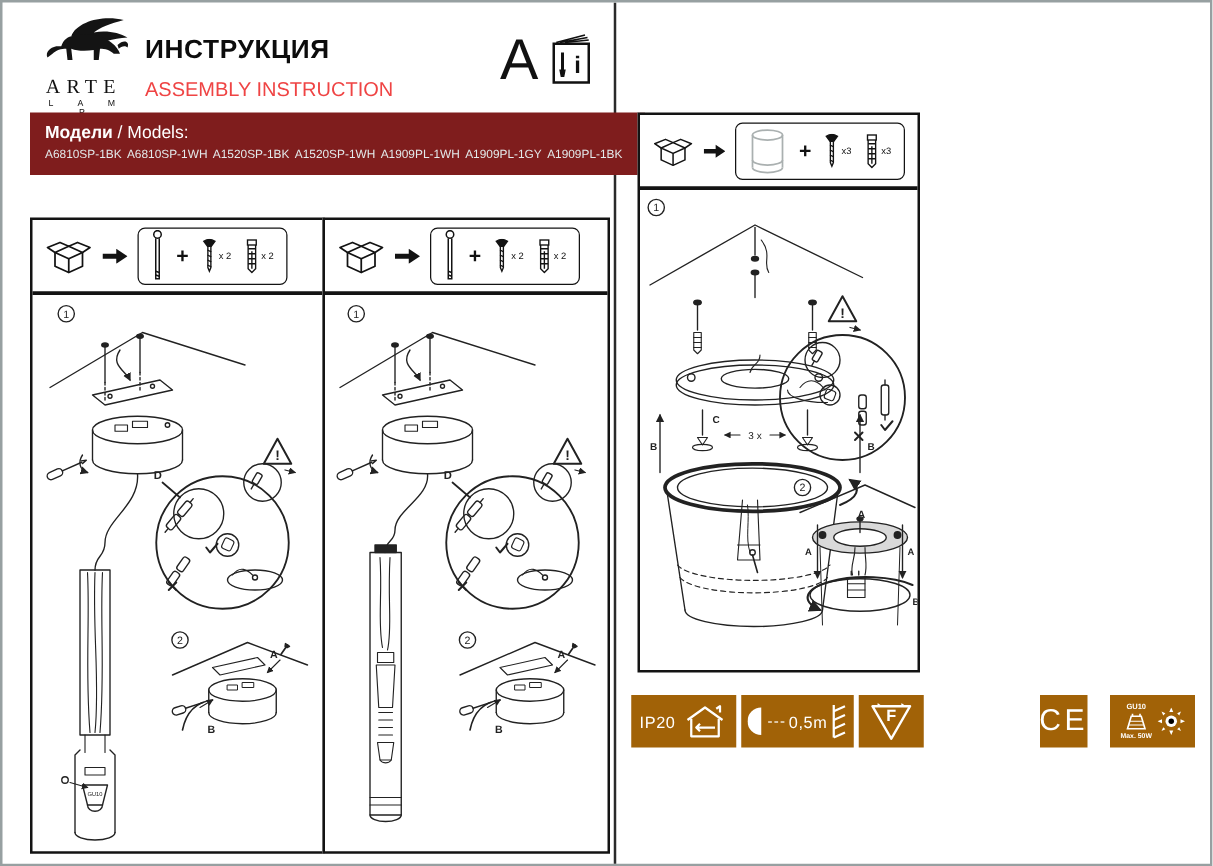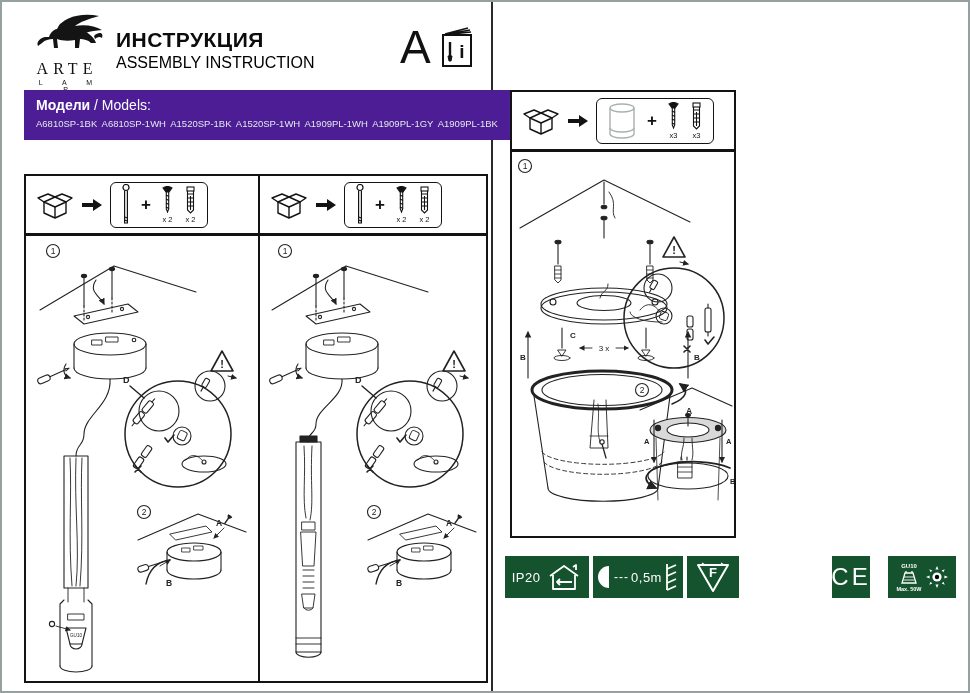--- a/index.html
+++ b/index.html
@@ -7,42 +7,42 @@
   body{font-family:"Liberation Sans",sans-serif}
   .page{position:relative;width:970px;height:693px;background:#fff;border:2px solid #97a0a1;overflow:hidden;margin:0 auto}
   .abs{position:absolute}
   .vdivider{position:absolute;left:489px;top:0;width:2px;height:693px;background:#2a2a2a}
   
   .brand{left:22px;top:10px;width:86px;text-align:center}
   .brand-name{font-family:"Liberation Serif",serif;font-size:16px;letter-spacing:5px;color:#111;margin-top:-2px}
   .brand-sub{font-size:7px;letter-spacing:9px;color:#111;margin-top:1px;padding-left:6px}
   .titles{left:114px;top:26px}
   .title-ru{font-size:21px;font-weight:bold;color:#0c0c0c;letter-spacing:.5px}
-  .title-en{font-size:16px;color:#000000;margin-top:2px}
+  .title-en{font-size:16px;color:#ef4444;margin-top:12px}
   .section-mark{left:398px;top:22px;display:flex;align-items:center;gap:7px}
   .section-letter{font-size:46px;color:#111;line-height:1;font-weight:400}
   
-  .models-bar{left:22px;top:88px;width:492px;height:50px;background:#4c1d95;color:#fff;padding:7px 12px 0 12px}
+  .models-bar{left:22px;top:88px;width:492px;height:50px;background:#7f1d1d;color:#fff;padding:7px 12px 0 12px}
   .models-title{font-size:14px}
   .models-title b{font-weight:bold}
   .models-list{display:flex;gap:0;justify-content:space-between;margin-top:5px;padding-right:6px}
   .models-list span{font-size:9.5px;color:#e3e9ea;white-space:nowrap}
   
   .panel{border:2px solid #131313;background:#fff}
   .panel-pendant-1{left:22px;top:172px;width:236px;height:509px}
   .panel-pendant-2{left:256px;top:172px;width:230px;height:509px}
   .panel-ceiling{left:508px;top:88px;width:226px;height:448px}
   .parts-row{height:60px;border-bottom:3px solid #131313;display:flex;align-items:center;padding:0 10px;gap:8px}
   .parts-box{border:1.6px solid #131313;border-radius:6px;height:46px;display:flex;align-items:center;gap:10px;padding:0 10px;flex:0 0 auto}
   .plus{font-size:17px;font-weight:bold;color:#111}
-  .qty-col{display:flex;flex-direction:column;align-items:center;gap:1px}
+  .qty-col{display:flex;flex-direction:row;align-items:center;gap:1px}
   .qty-col span{font-size:7.5px;color:#111}
   .diagram{display:block}
   
-  .icon-box{position:absolute;top:554px;height:42px;background:#14532d;color:#fff;display:flex;align-items:center;justify-content:center;gap:6px}
+  .icon-box{position:absolute;top:554px;height:42px;background:#a16207;color:#fff;display:flex;align-items:center;justify-content:center;gap:6px}
   .icon-box .t-md{font-size:13px;letter-spacing:.5px}
   .icon-box .t-ce{font-family:"Liberation Sans",sans-serif;font-size:24px;letter-spacing:3px;font-weight:400}
   .website{left:503px;top:606px;width:455px;text-align:center;font-family:"Liberation Serif",serif;font-size:17px;color:#111}
   svg text{font-family:"Liberation Sans",sans-serif}
 </style>
 </head>
 <body>
 
 <div class="page">
 

